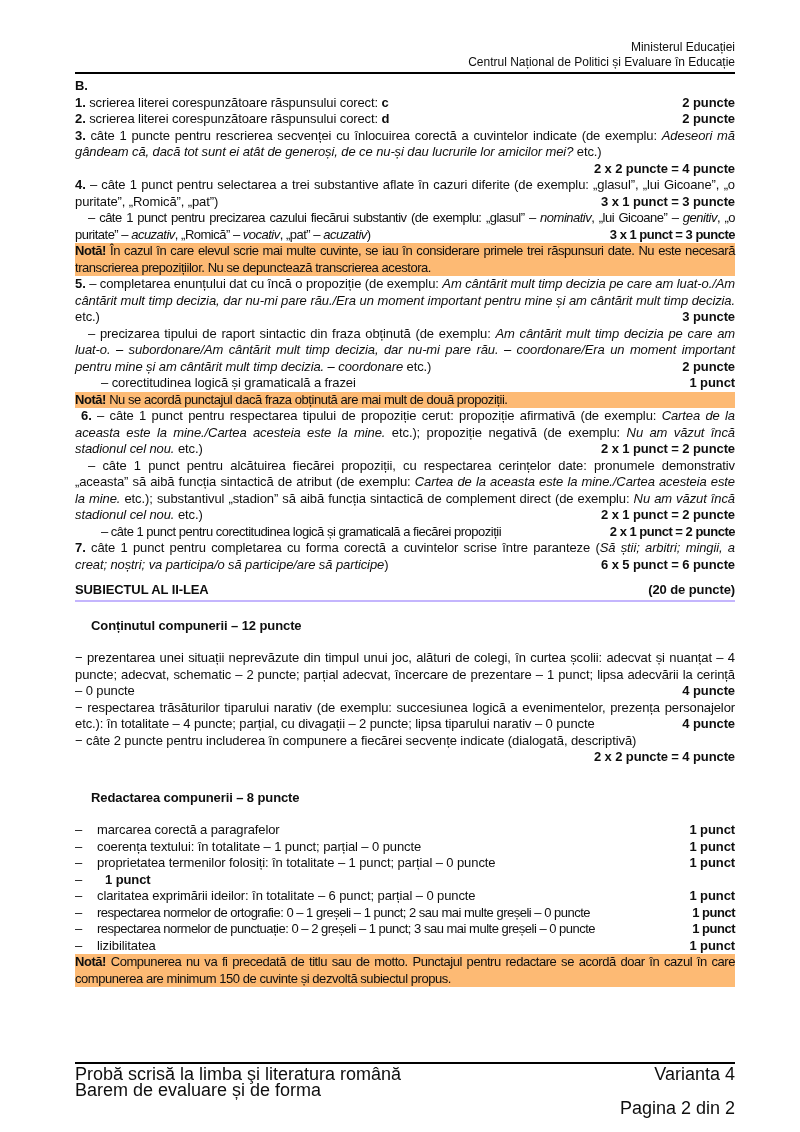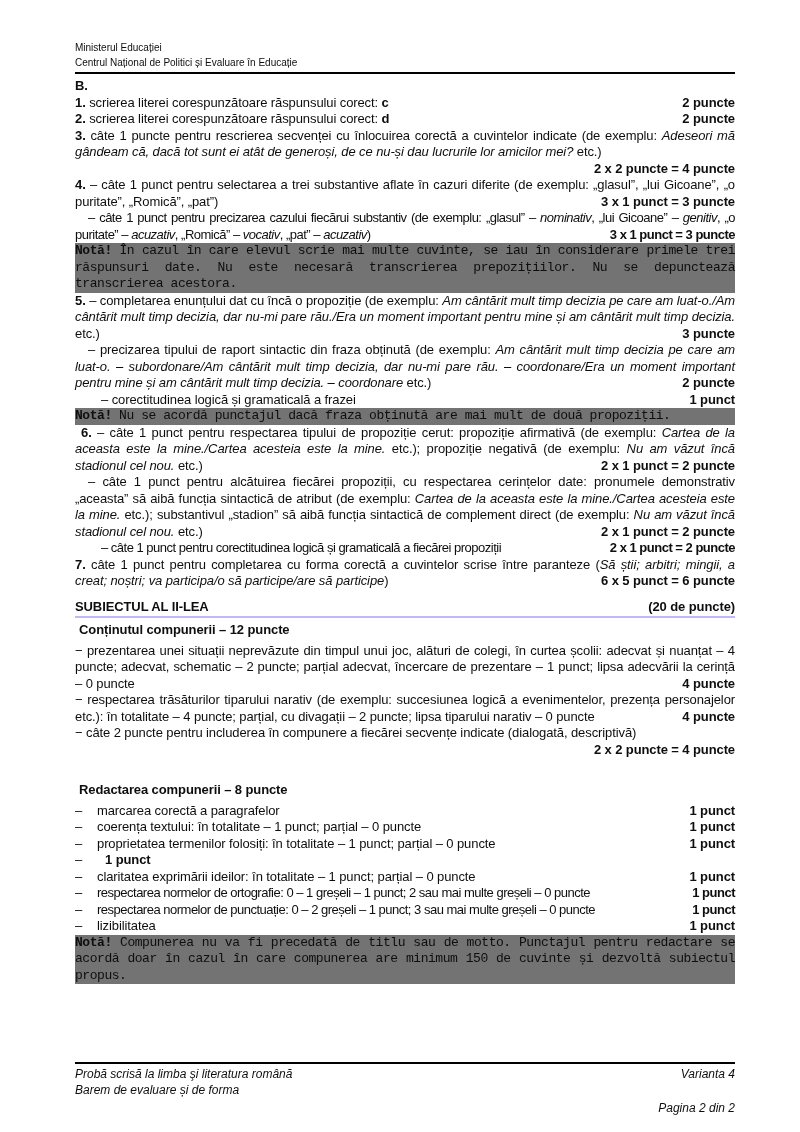--- a/index.html
+++ b/index.html
@@ -1,42 +1,42 @@
 <!DOCTYPE html>
 <html><head>
 <meta charset="utf-8">
 <style>
   html,body{margin:0;padding:0;}
   body{
     width:800px;height:1132px;background:#ffffff;color:#0e0e0e;
     font-family:"Liberation Sans",sans-serif;position:relative;overflow:hidden;
   }
   .page{position:absolute;left:0;top:0;right:0;bottom:0;padding:40px 65px 0 75px;box-sizing:border-box;}
-  .hdr{text-align:left;font-size:10px;line-height:15px;}
+  .hdr{text-align:right;font-size:12px;line-height:15px;}
   .hdr-rule{border-bottom:2px solid #000;margin-top:2px;}
   .doc{font-size:13px;line-height:16.5px;letter-spacing:-0.1px;margin-top:4px;text-align:justify;}
   .para{margin:0;text-align:justify;}
   .para::after{content:"";display:block;clear:both;}
   .pts{float:right;font-weight:bold;padding-left:6px;white-space:nowrap;}
   .b{font-weight:bold;}
   .i{font-style:italic;}
   .indent-sm{text-indent:6px;}
   .indent-1{text-indent:13px;}
   .indent-2{text-indent:26px;}
-  .note{background:#737373;letter-spacing:-0.45px;text-align:justify;font-family:Liberation Mono, monospace;}
+  .note{background:#fdba74;letter-spacing:-0.45px;text-align:justify;}
   .note::after{content:"";display:block;clear:both;}
   .subject{display:flex;justify-content:space-between;font-weight:bold;border-bottom:2px solid #c4b5fd;margin-top:9px;padding-bottom:1px;margin-bottom:3px;}
-  .h{font-weight:bold;margin:4px;}
+  .h{font-weight:bold;margin:16px;}
   .gap-top{margin-top:24px;}
   .li{display:flex;}
   .li .marker{width:22px;flex:none;}
   .li .li-text{flex:1;text-align:left;}
   .li .li-pts{flex:none;font-weight:bold;margin-left:8px;white-space:nowrap;}
   .cond{letter-spacing:-0.5px;}
-  .footer{position:absolute;left:75px;right:65px;top:1062px;font-size:12px;line-height:16px;font-style:italic;}
+  .footer{position:absolute;left:75px;right:65px;top:1062px;font-size:18px;line-height:16px;}
   .footer-rule{border-top:2px solid #000;margin-bottom:2px;}
   .f-row{display:flex;justify-content:space-between;}
   .f-center{text-align:right;margin-top:2px;}
 </style>
 </head>
 <body>
 
 <div class="page">
   <div class="hdr">
     <div>Ministerul Educației</div>
@@ -83,21 +83,21 @@
         <span class="marker">–</span>
         <span class="li-text">proprietatea termenilor folosiți: în totalitate – 1 punct; parțial – 0 puncte</span>
         <span class="li-pts">1 punct</span>
       </div>
       <div class="li">
         <span class="marker">–</span>
         <span class="li-pts">1 punct</span>
       </div>
       <div class="li">
         <span class="marker">–</span>
-        <span class="li-text">claritatea exprimării ideilor: în totalitate – 1 punct; parțial – 0 puncte</span>
+        <span class="li-text">claritatea exprimării ideilor: în totalitate – 6 punct; parțial – 0 puncte</span>
         <span class="li-pts">1 punct</span>
       </div>
       <div class="li cond">
         <span class="marker">–</span>
         <span class="li-text">respectarea normelor de ortografie: 0 – 1 greșeli – 1 punct; 2 sau mai multe greșeli – 0 puncte</span>
         <span class="li-pts">1 punct</span>
       </div>
       <div class="li cond">
         <span class="marker">–</span>
         <span class="li-text">respectarea normelor de punctuație: 0 – 2 greșeli – 1 punct; 3 sau mai multe greșeli – 0 puncte</span>

